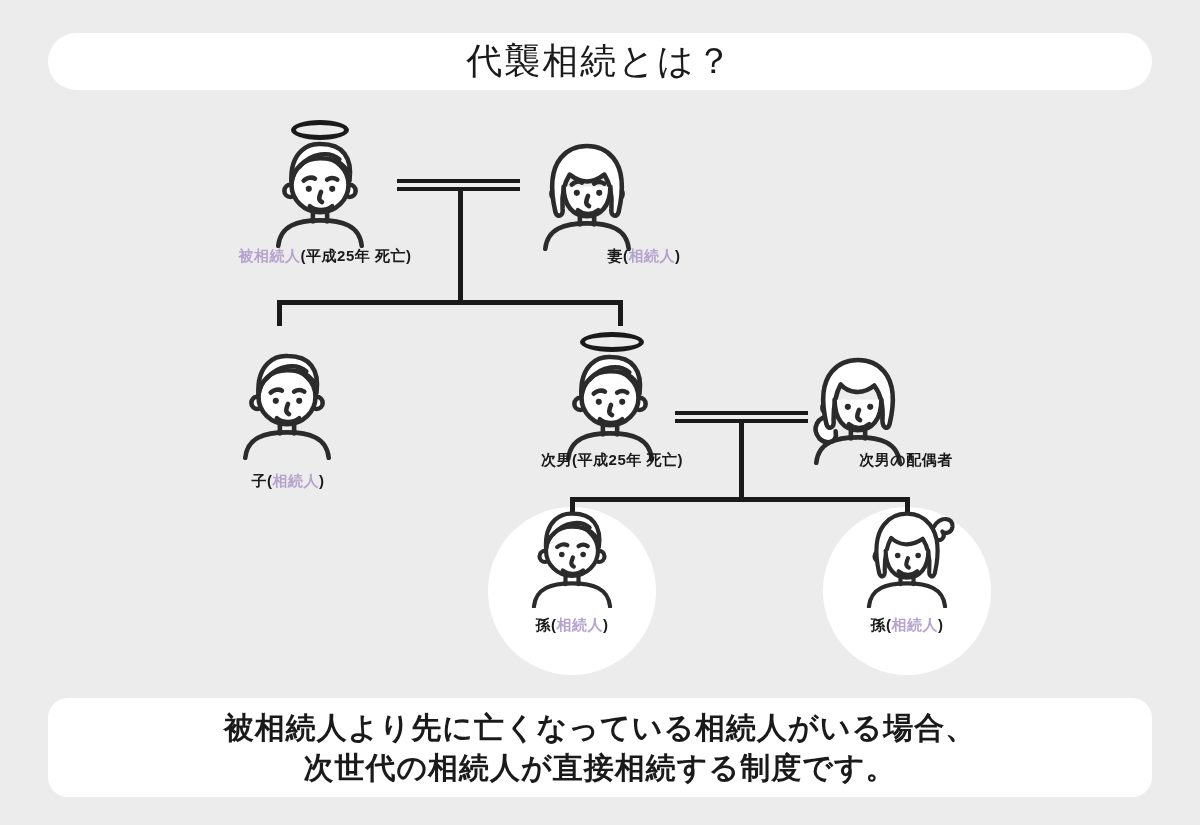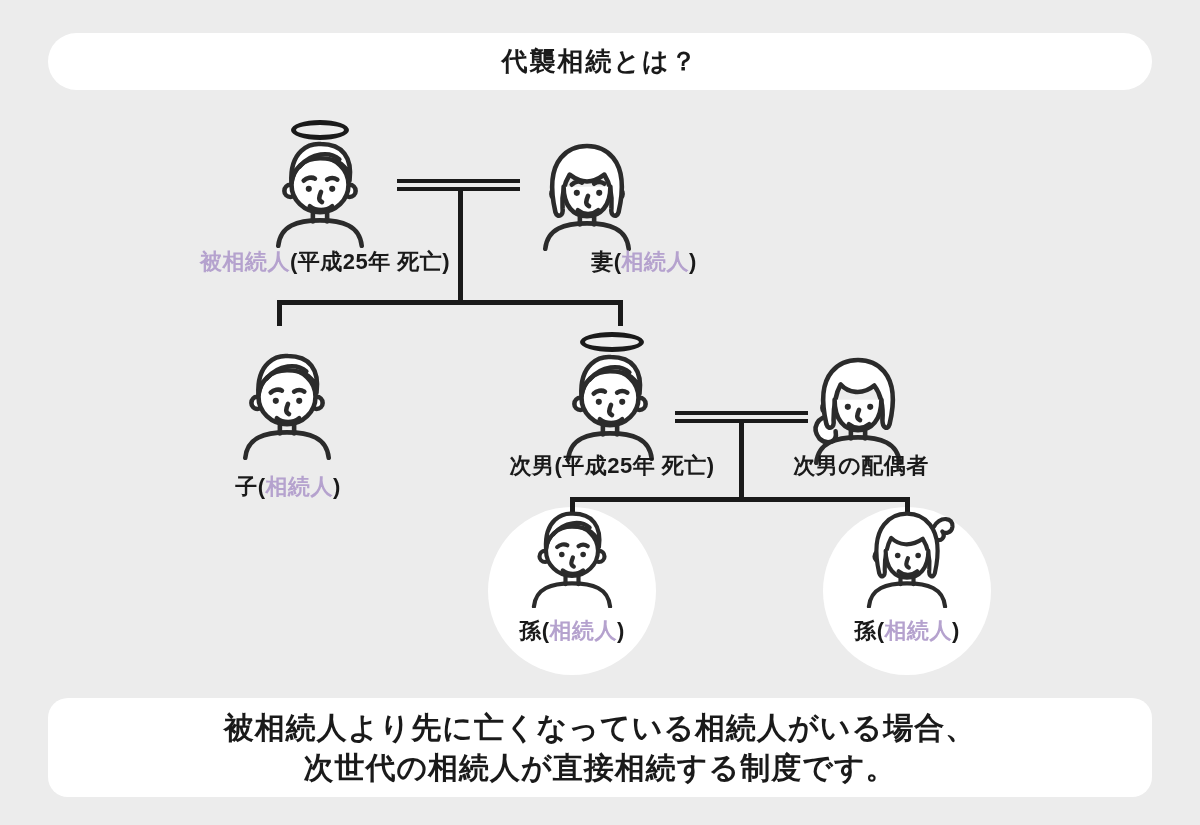--- a/index.html
+++ b/index.html
@@ -6,31 +6,31 @@
   .canvas{
     position:relative;width:1200px;height:825px;overflow:hidden;
     background:var(--bg,#ececec);
     font-family:"Liberation Sans",sans-serif;
     color:var(--ink,#1a1a1a);
   }
   .panel{
     position:absolute;left:48px;width:1104px;background:var(--panel,#fff);
   }
   .title-panel{top:33px;height:57px;border-radius:29px;display:flex;align-items:center;justify-content:center;}
-  .page-title{font-size:26px;font-weight:700;letter-spacing:2px;}
+  .page-title{font-size:36px;font-weight:400;letter-spacing:2px;}
   .footer-panel{top:698px;height:99px;border-radius:20px;display:flex;flex-direction:column;align-items:center;justify-content:center;}
   .footer-line{margin:0;font-size:30px;font-weight:800;line-height:40px;letter-spacing:1px;text-align:center;}
   .line{position:absolute;background:var(--ink,#1a1a1a);}
   .halo{position:absolute;border:5px solid var(--ink,#1a1a1a);border-radius:50%;box-sizing:border-box;}
   .gc-circle{position:absolute;width:168px;height:168px;border-radius:50%;background:var(--panel,#fff);}
   .person{position:absolute;}
   .person svg{display:block;width:100%;height:auto;}
   .plabel{
     position:absolute;transform:translateX(-50%);white-space:nowrap;
-    font-size:22px;font-weight:700;letter-spacing:0.5px;
+    font-size:15px;font-weight:700;letter-spacing:0.5px;
   }
   .plabel .hl{color:var(--purple,#b5a2ce);}
   .z1{z-index:1}.z2{z-index:2}.z3{z-index:3}.z4{z-index:4}.z5{z-index:5}
 </style>
 </head>
 <body>
 
 <div class="canvas">
 
   <div class="panel title-panel">
@@ -180,21 +180,21 @@
      <path d="M57,52 C55,57 54,60 58,62"></path>
             <path d="M47,66 C53,71 61,71 67,66"></path>
 </g>
         </svg></span>
   </div>
 
   <div class="plabel z5" style="left:325px;top:247px;"><span class="hl">被相続人</span><span>(平成25年 死亡)</span></div>
   <div class="plabel z5" style="left:620px;top:247px;margin-left:24px;"><span>妻(</span><span class="hl">相続人</span><span>)</span></div>
   <div class="plabel z5" style="left:288px;top:472px;"><span>子(</span><span class="hl">相続人</span><span>)</span></div>
   <div class="plabel z5" style="left:612px;top:451px;text-align:center;"><span>次男(平成25年 死亡)</span></div>
-  <div class="plabel z5" style="left:861px;top:451px;"><span>次男の配偶者</span></div>
+  <div class="plabel z5" style="left:906px;top:451px;"><span>次男の配偶者</span></div>
   <div class="plabel z5" style="left:572px;top:616px;"><span>孫(</span><span class="hl">相続人</span><span>)</span></div>
   <div class="plabel z5" style="left:907px;top:616px;"><span>孫(</span><span class="hl">相続人</span><span>)</span></div>
 
   <div class="panel footer-panel">
     <p class="footer-line">被相続人より先に亡くなっている相続人がいる場合、</p>
     <p class="footer-line">次世代の相続人が直接相続する制度です。</p>
   </div>
 </div>
 
 </body></html>

